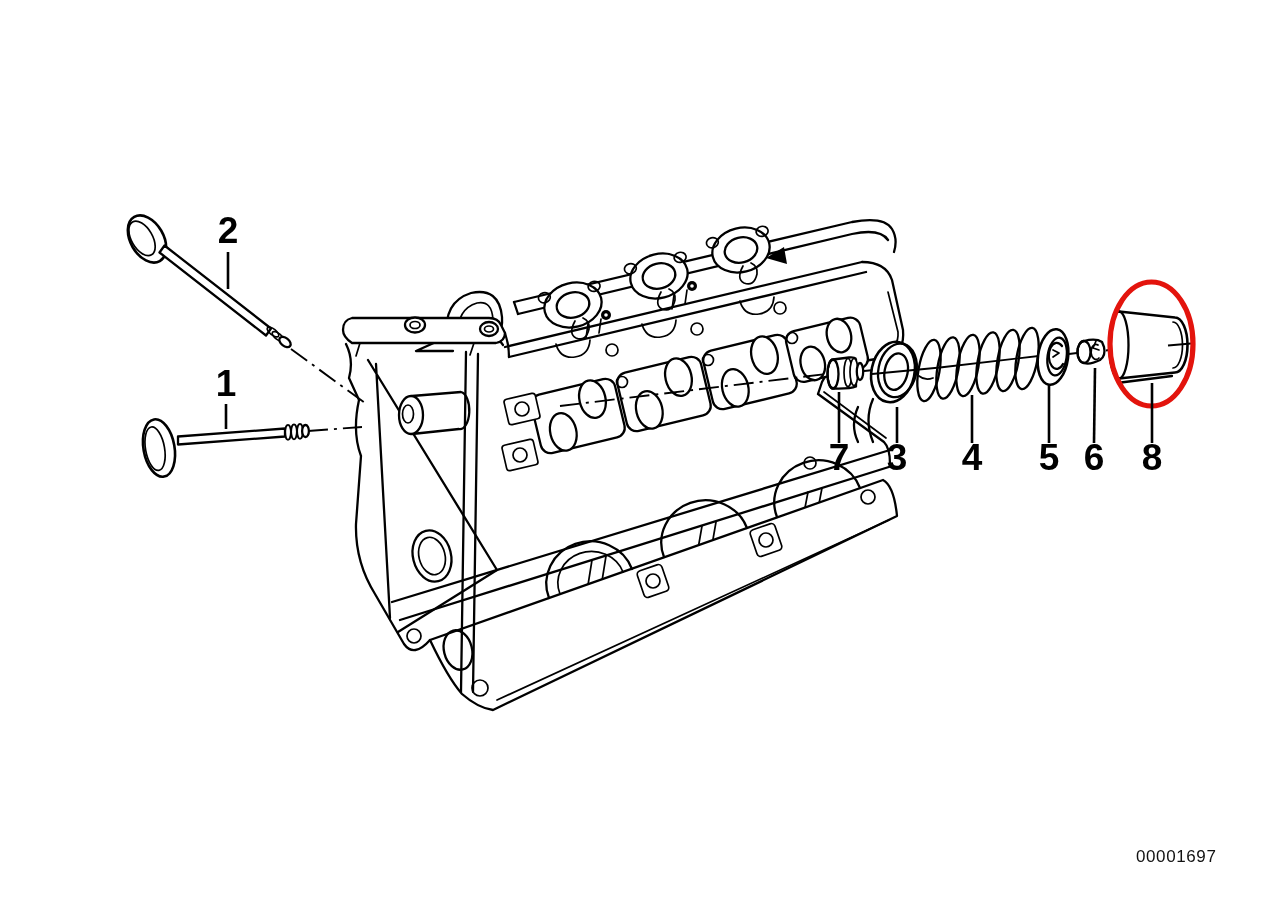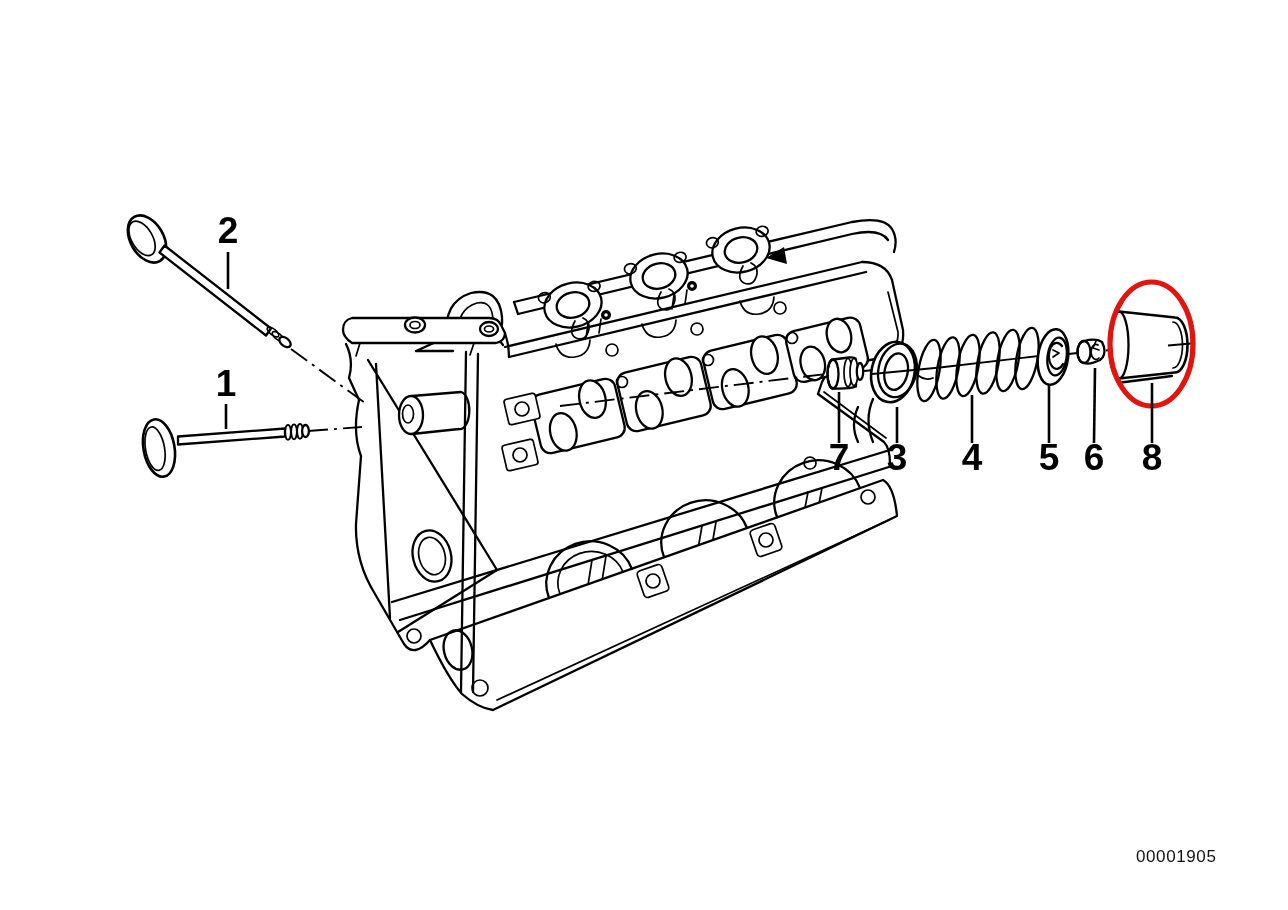--- a/index.html
+++ b/index.html
@@ -278,14 +278,14 @@
   <text class="callout" x="228" y="243">2</text>
   <text class="callout" x="226" y="396">1</text>
   <text class="callout" x="839" y="470">7</text>
   <text class="callout" x="897" y="470">3</text>
   <text class="callout" x="972" y="470">4</text>
   <text class="callout" x="1049" y="470">5</text>
   <text class="callout" x="1094" y="470">6</text>
   <text class="callout" x="1152" y="470">8</text>
 </svg>
 
-<div class="docnum">00001905</div>
+<div class="docnum">00001697</div>
 </div>
 
 </body></html>

